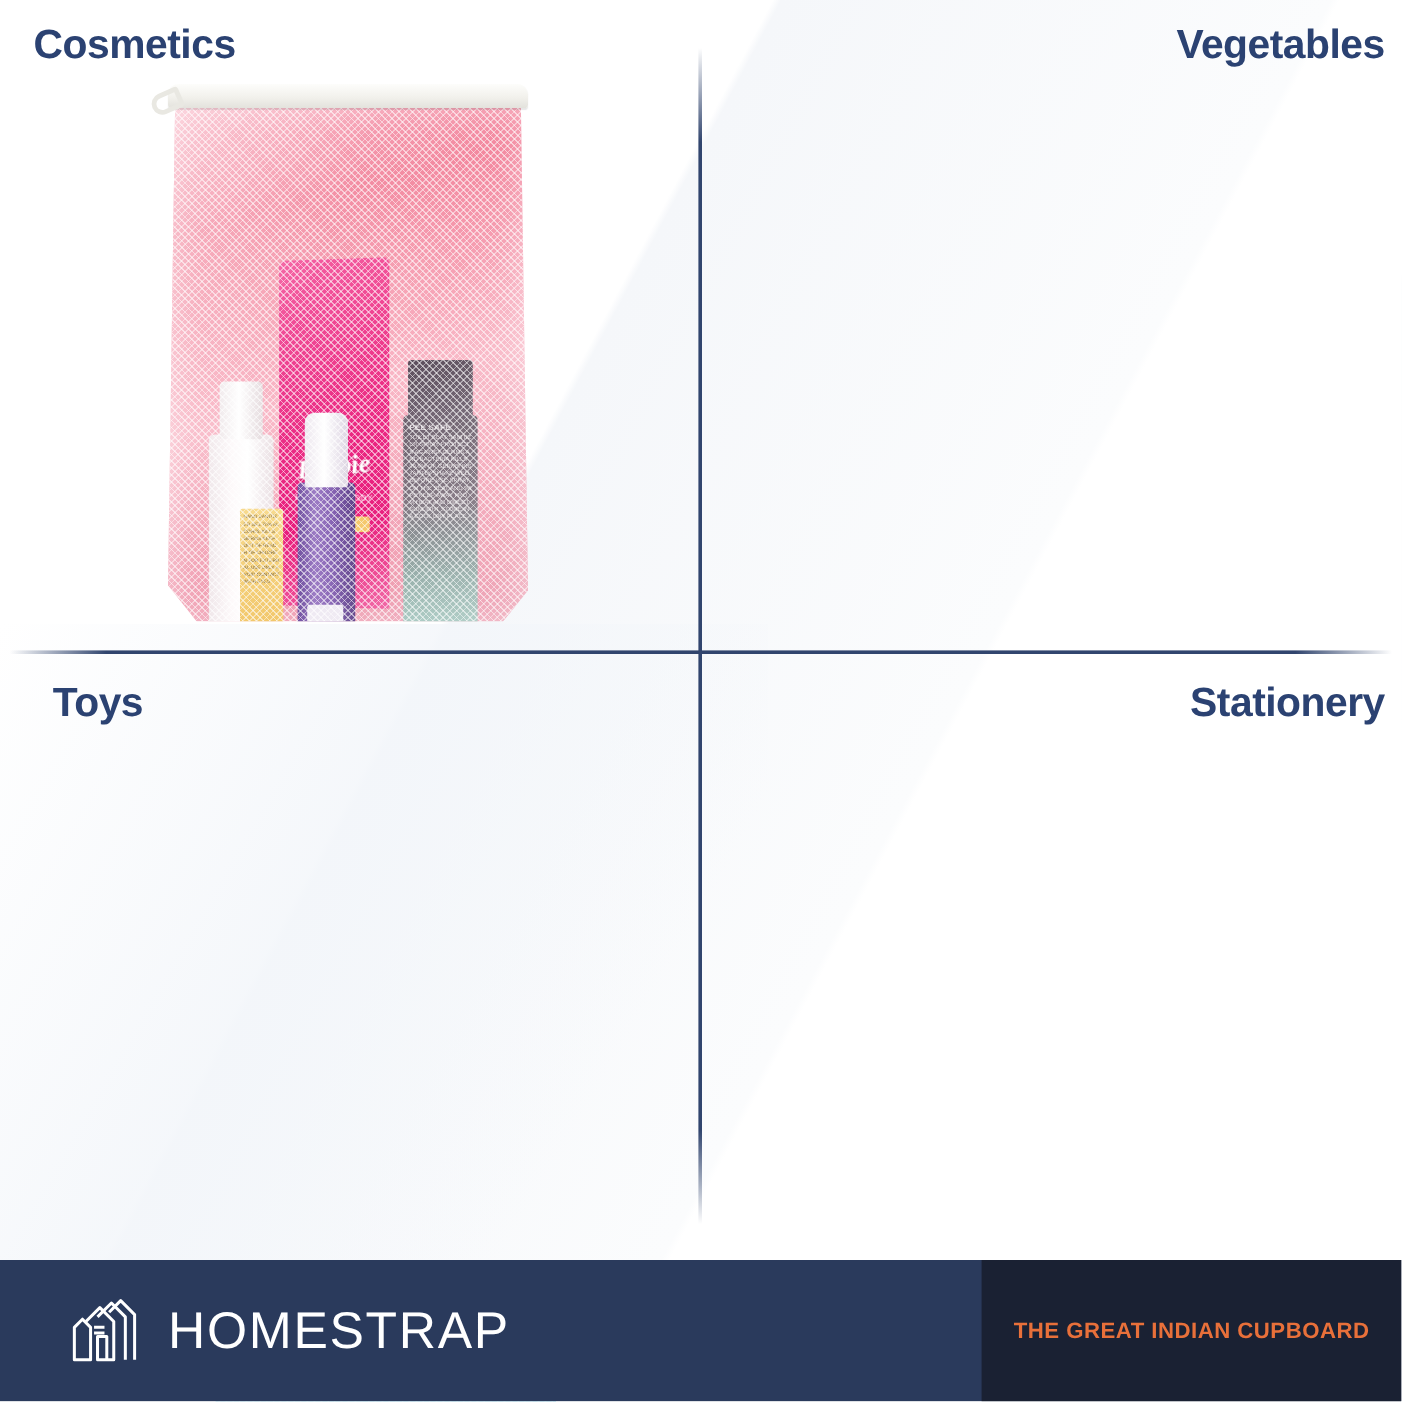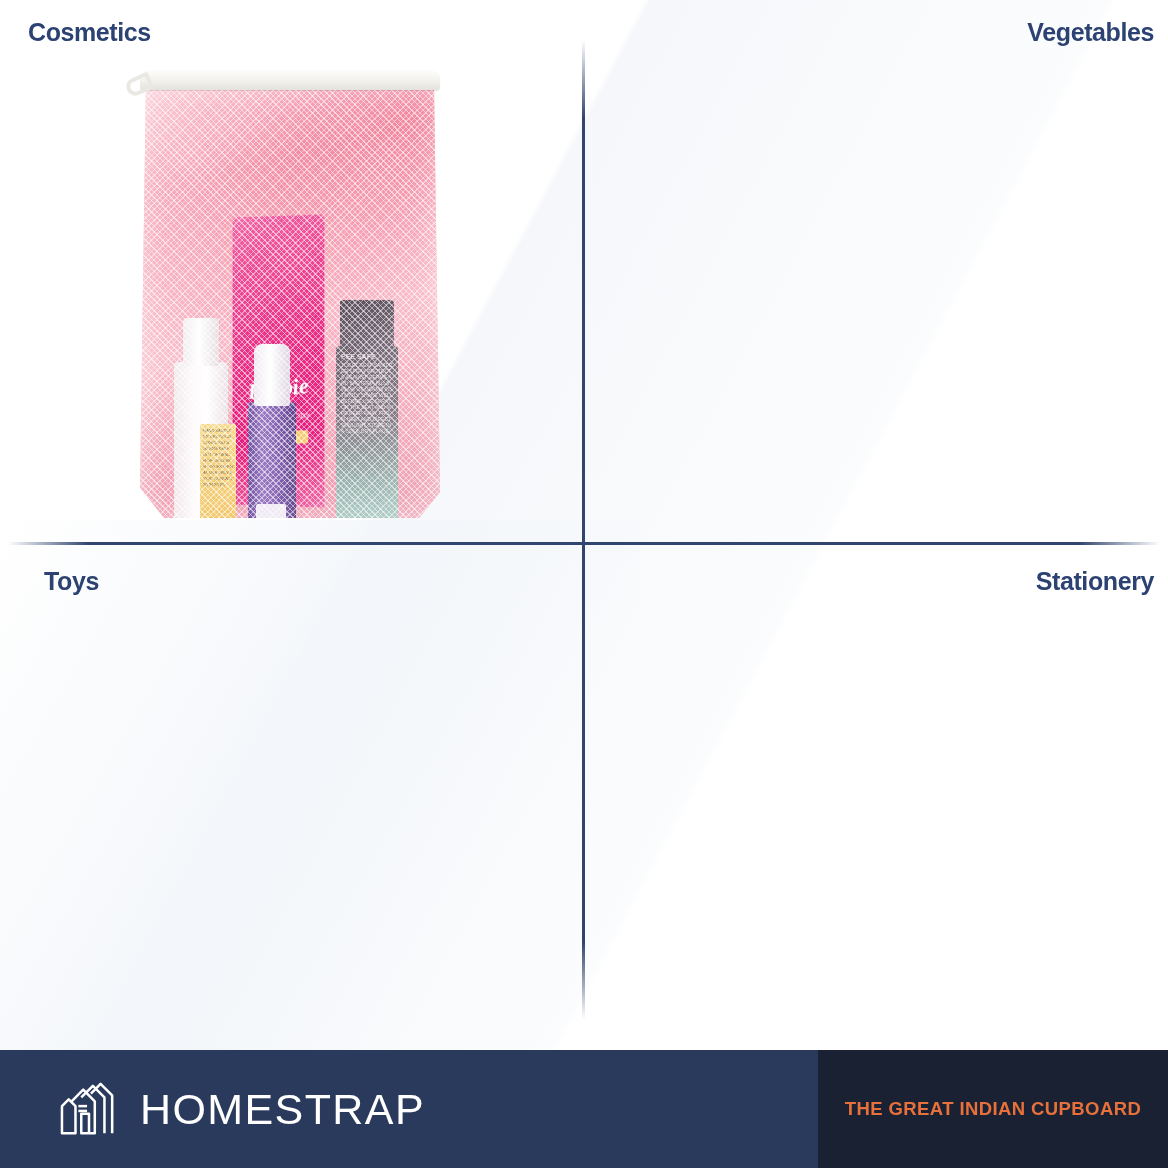--- a/index.html
+++ b/index.html
@@ -53,21 +53,21 @@
   }
 
   .quad { position: absolute; }
   #quad-cosmetics  { left: 0;     top: 0;    width: 582px; height: 542px; }
   #quad-vegetables { left: 585px; top: 0;    width: 583px; height: 542px; }
   #quad-toys       { left: 14px;     top: 545px; width: 582px; height: 505px; }
   #quad-stationery { left: 585px; top: 545px; width: 583px; height: 577px; }
 
   .quad-label {
     position: absolute;
-    font-size: 25px;
+    font-size: 34px;
     font-weight: bold;
     color: #2b4272;
     letter-spacing: -0.4px;
     white-space: nowrap;
   }
   .label-left  { left: 28px;  top: 18px; }
   .label-right { right: 14px; top: 18px; }
   #quad-toys .quad-label       { left: 30px;  top: 22px; }
   #quad-stationery .quad-label { right: 14px; top: 22px; }
 

